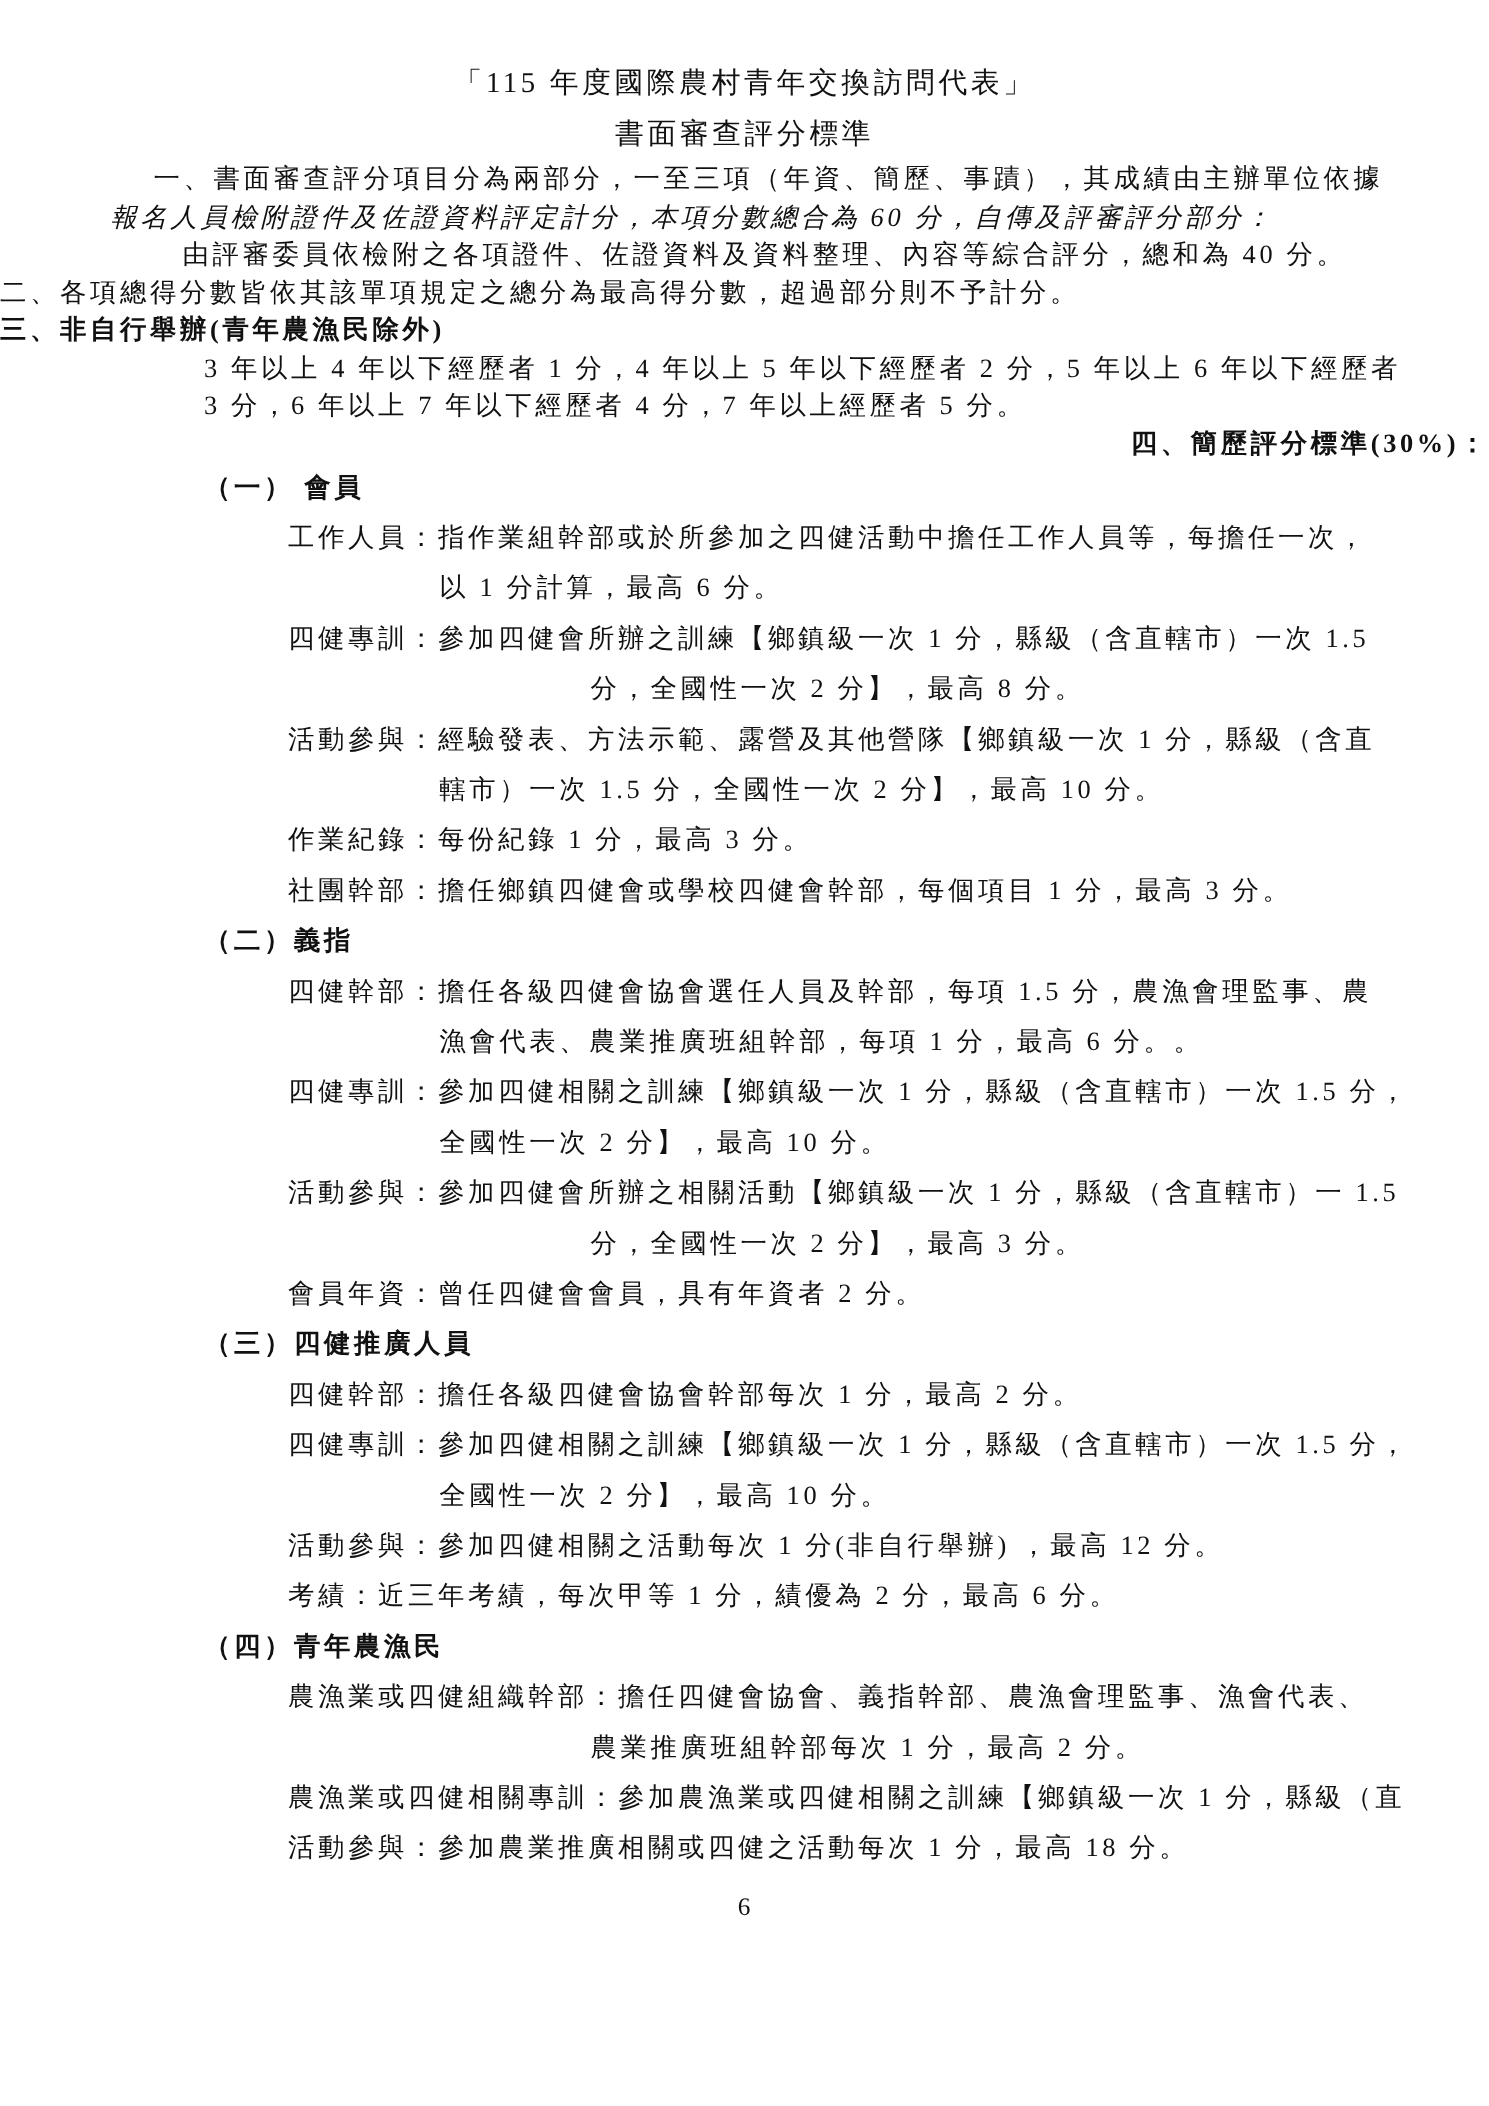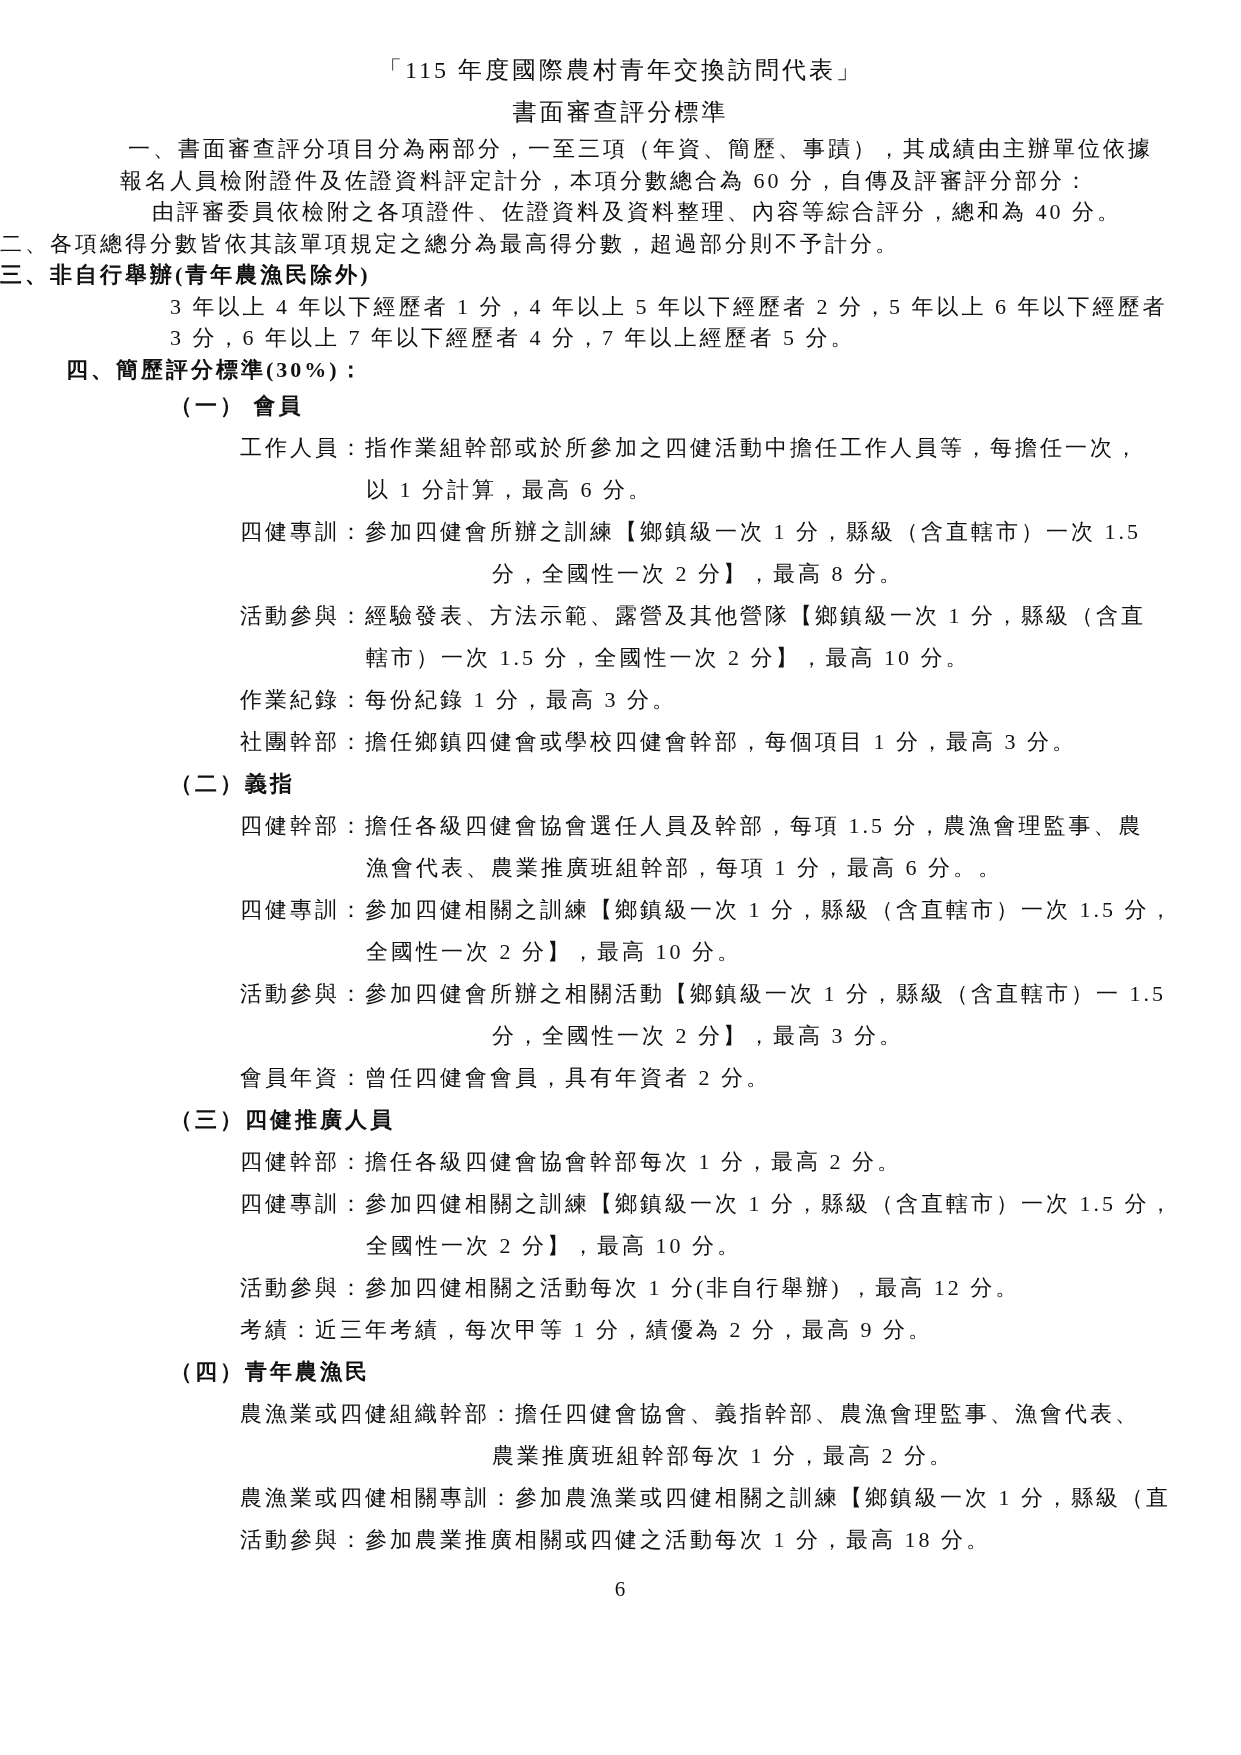--- a/index.html
+++ b/index.html
@@ -32,26 +32,26 @@
   .blockB { }
   .ln {
     font-size: 22px;
     letter-spacing: 3px;
     white-space: pre;
   }
   .blockA .ln { line-height: 31.5px; }
   .blockB .ln { line-height: 42px; }
   .bold { font-weight: 700; }
   
-  .x66  { padding-left: 66px; }
+  .x66  { padding-left: 66px; text-align: right; }
   .x84  { }
   .x128 { padding-left: 128px; }
   .x152 { padding-left: 152px; }
   .x170 { padding-left: 170px; }
-  .x176 { padding-left: 120px; }
+  .x176 { padding-left: 92px; font-style: italic; }
   .x240 { padding-left: 240px; }
   .x366 { padding-left: 366px; }
   .x492 { padding-left: 492px; }
   .page-number {
     margin-top: 8px;
     text-align: center;
     font-size: 21px;
     line-height: 40px;
     letter-spacing: 1px;
   }
@@ -94,21 +94,21 @@
     <div class="ln x366">全國性一次 2 分】，最高 10 分。</div>
     <div class="ln x240">活動參與：參加四健會所辦之相關活動【鄉鎮級一次 1 分，縣級（含直轄市）一 1.5</div>
     <div class="ln x492">分，全國性一次 2 分】，最高 3 分。</div>
     <div class="ln x240">會員年資：曾任四健會會員，具有年資者 2 分。</div>
 
     <div class="ln x170 bold">（三）四健推廣人員</div>
     <div class="ln x240">四健幹部：擔任各級四健會協會幹部每次 1 分，最高 2 分。</div>
     <div class="ln x240">四健專訓：參加四健相關之訓練【鄉鎮級一次 1 分，縣級（含直轄市）一次 1.5 分，</div>
     <div class="ln x366">全國性一次 2 分】，最高 10 分。</div>
     <div class="ln x240">活動參與：參加四健相關之活動每次 1 分(非自行舉辦) ，最高 12 分。</div>
-    <div class="ln x240">考績：近三年考績，每次甲等 1 分，績優為 2 分，最高 9 分。</div>
+    <div class="ln x240">考績：近三年考績，每次甲等 1 分，績優為 2 分，最高 6 分。</div>
 
     <div class="ln x170 bold">（四）青年農漁民</div>
     <div class="ln x240">農漁業或四健組織幹部：擔任四健會協會、義指幹部、農漁會理監事、漁會代表、</div>
     <div class="ln x492">農業推廣班組幹部每次 1 分，最高 2 分。</div>
     <div class="ln x240">農漁業或四健相關專訓：參加農漁業或四健相關之訓練【鄉鎮級一次 1 分，縣級（直</div>
     <div class="ln x240">活動參與：參加農業推廣相關或四健之活動每次 1 分，最高 18 分。</div>
 
   </div>
 
   <div class="page-number">6</div>

